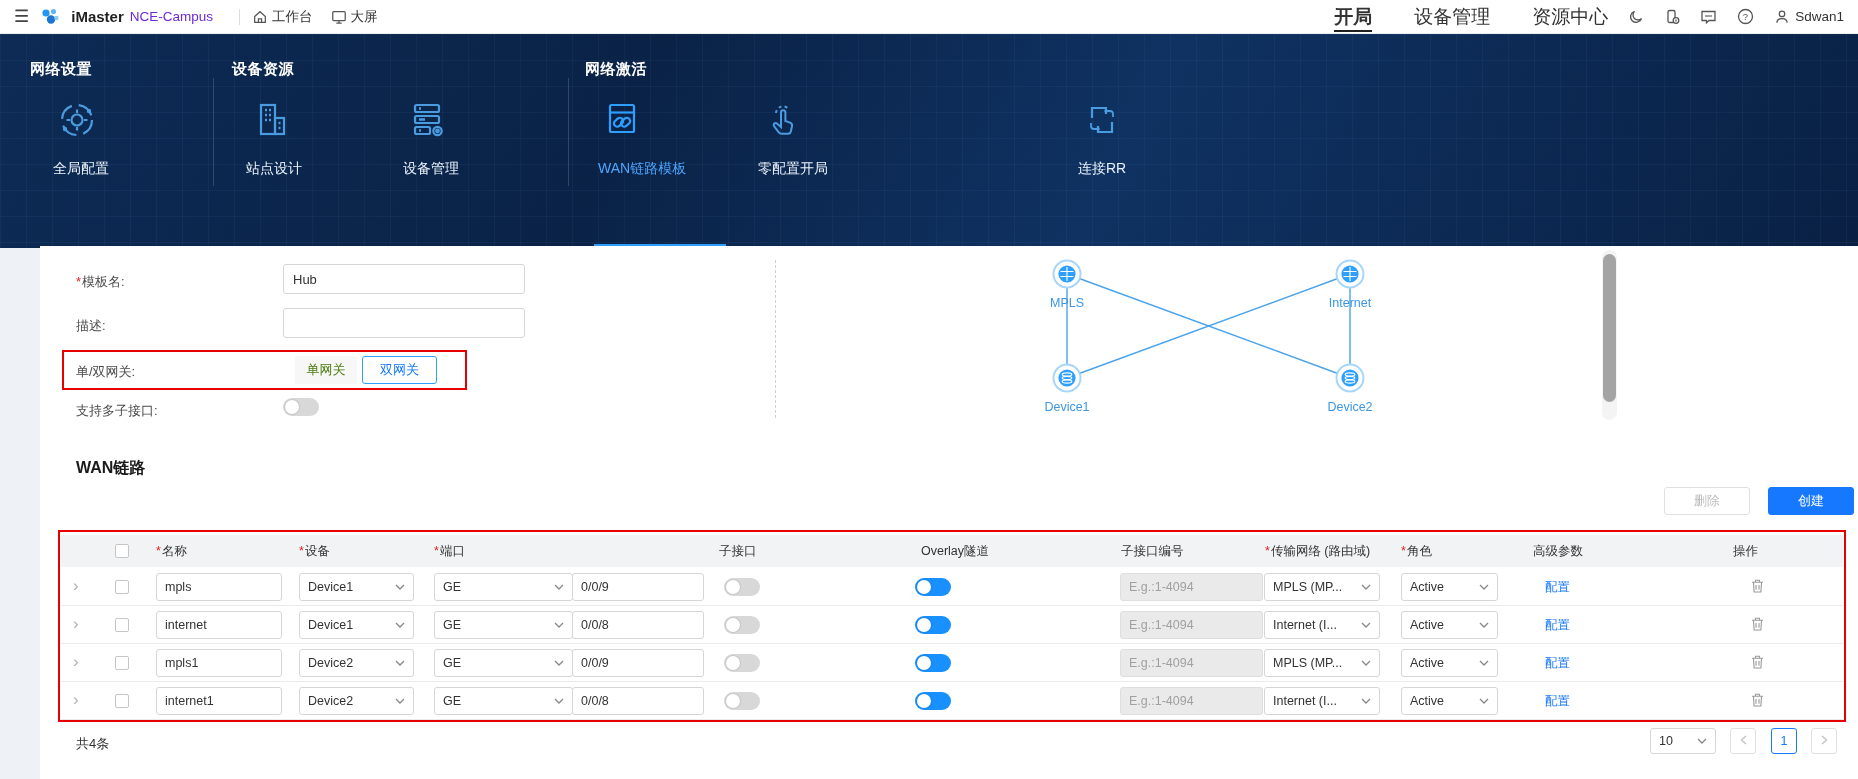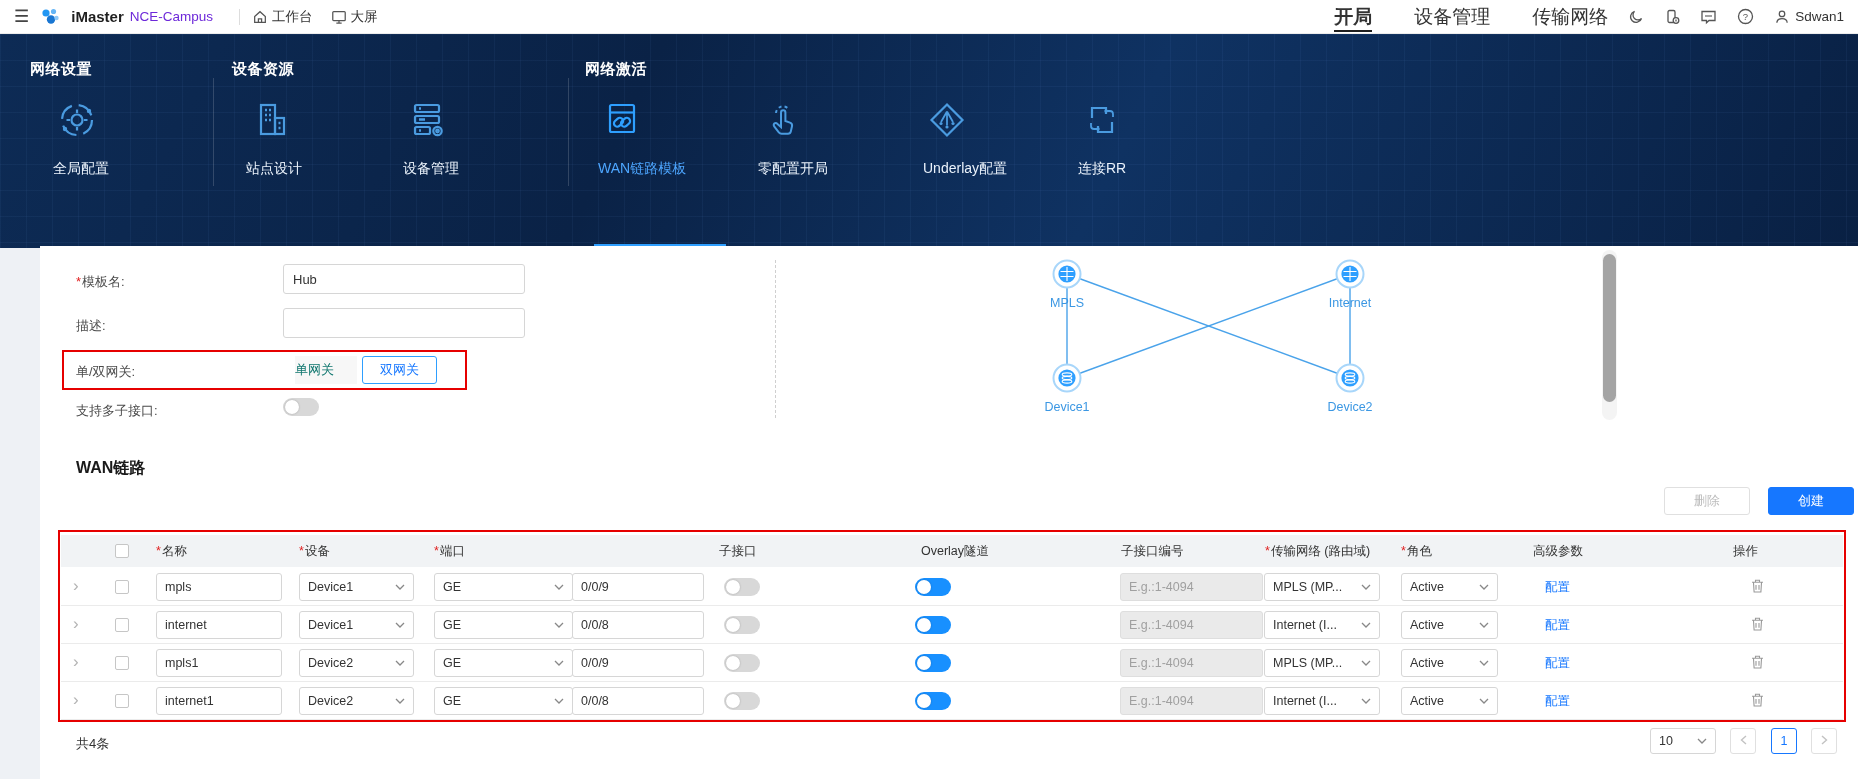--- a/index.html
+++ b/index.html
@@ -42,22 +42,22 @@
 
   
   .card{position:absolute;left:40px;top:246px;right:0;bottom:0;background:#fff}
 
   .f-label{position:absolute;font-size:13px;color:#4a4a4a}
   .star{color:#e02020;font-style:normal;margin-right:1px}
   .inp{position:absolute;height:30px;width:242px;border:1px solid #d6d6d6;border-radius:3px;
        padding:0 9px;font-size:13px;color:#333;font-family:inherit;background:#fff}
   .hl-box{position:absolute;border:2.5px solid #e60000;pointer-events:none;z-index:4}
 
-  .seg-plain{position:absolute;height:28px;line-height:28px;font-size:13px;
-             color:#0f766e;background:#f7f7f7;cursor:pointer}
+  .seg-plain{position:absolute;height:28px;line-height:28px;text-align:center;font-size:13px;
+             color:#4d7c0f;background:#f7f7f7;cursor:pointer}
   .seg-sel{position:absolute;height:28px;line-height:25px;text-align:center;font-size:13px;
            color:#1677ff;background:#fff;border:1.5px solid #2e9fff;border-radius:3px;cursor:pointer}
 
   .tg{position:absolute;width:36px;height:18px;border-radius:9px;cursor:pointer}
   .tg::after{content:"";position:absolute;left:2px;top:2px;width:14px;height:14px;border-radius:50%;
              background:#fff;box-shadow:0 0 2px rgba(0,0,0,.25)}
   .tg.on{background:#1890ff}
   .tg.off{background:#d8d8d8}
 
   .v-dash{position:absolute;left:735px;top:14px;height:158px;border-left:1px dashed #cfcfcf}
@@ -138,21 +138,21 @@
       <svg width="16" height="16" viewBox="0 0 18 18" fill="none" stroke="#555" stroke-width="1.4">
           <rect x="2" y="3" width="14" height="10" rx="1"></rect>
           <path d="M6 16h6M9 13v3"></path>
         </svg>
       <span>大屏</span>
     </span>
   </div>
   <div class="tb-right">
     <span class="txt active">开局</span>
     <span class="txt">设备管理</span>
-    <span class="txt">传输网络</span>
+    <span class="txt">资源中心</span>
     <span class="tb-ic">
       <svg width="16" height="16" viewBox="0 0 16 16" fill="none" stroke="#555" stroke-width="1.3">
           <path d="M13.5 9.5A5.6 5.6 0 1 1 6.5 2.4a4.6 4.6 0 0 0 7 7.1z"></path>
         </svg>
     </span>
     <span class="tb-ic">
       <svg width="16" height="16" viewBox="0 0 16 16" fill="none" stroke="#555" stroke-width="1.3">
           <rect x="4" y="1.5" width="7" height="12" rx="1.5"></rect>
           <circle cx="12" cy="11.5" r="2.8" fill="#fff"></circle>
           <path d="M12 10.5v2"></path>
@@ -240,32 +240,20 @@
   <div class="rb-item" style="left:758px">
     <span class="rb-ic">
       <svg width="48" height="48" viewBox="0 0 48 48" fill="none" stroke="#4a9be0" stroke-width="2">
         <path d="M18 17a7 7 0 0 1 12-4.5" stroke-dasharray="3 3"></path>
         <path d="M23 27V16.5a2.2 2.2 0 0 1 4.4 0V25l4.6 1.6c1.6.6 2.4 1.8 2 3.6l-1.2 5.3c-.3 1.4-1.3 2.2-2.8 2.2h-6.4c-1.2 0-2-.4-2.8-1.4l-4.6-6c-.8-1-.6-2.2.3-2.9 1-.7 2.1-.4 3 .5l3.5 3.1z"></path>
       </svg>
     </span>
     <span class="rb-lb">零配置开局</span>
   </div>
 
-  <div class="rb-item" style="left:923px">
-    <span class="rb-ic">
-      <svg width="48" height="48" viewBox="0 0 48 48" fill="none" stroke="#4a9be0" stroke-width="2.2">
-        <path d="M24 8.5L39.5 24 24 39.5 8.5 24z"></path>
-        <path d="M24 15.5v14M24 15.5l-6 10.5M24 15.5l6 10.5" stroke-width="1.8"></path>
-        <circle cx="24" cy="31" r="1.6" fill="#4a9be0" stroke="none"></circle>
-        <circle cx="18" cy="27.5" r="1.6" fill="#4a9be0" stroke="none"></circle>
-        <circle cx="30" cy="27.5" r="1.6" fill="#4a9be0" stroke="none"></circle>
-      </svg>
-    </span>
-    <span class="rb-lb">Underlay配置</span>
-  </div>
 
   <div class="rb-item" style="left:1078px">
     <span class="rb-ic">
       <svg width="48" height="48" viewBox="0 0 48 48" fill="none" stroke="#4a9be0" stroke-width="2.2">
         <path d="M14 22V12h14v6"></path>
         <path d="M34 26v10H20v-6"></path>
         <path d="M28 15h4a3 3 0 0 1 3 3v3M20 33h-4a3 3 0 0 1-3-3v-3" stroke-width="1.8"></path>
         <circle cx="20" cy="33" r="1.7" fill="#4a9be0" stroke="none"></circle>
         <circle cx="28" cy="15" r="1.7" fill="#4a9be0" stroke="none"></circle>
       </svg>

